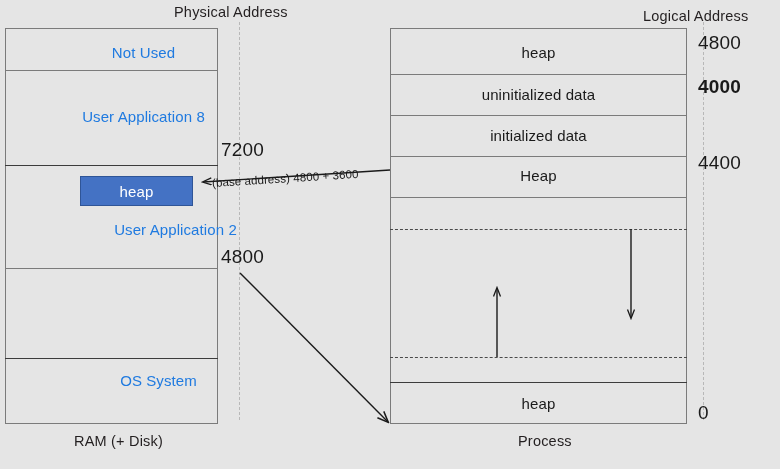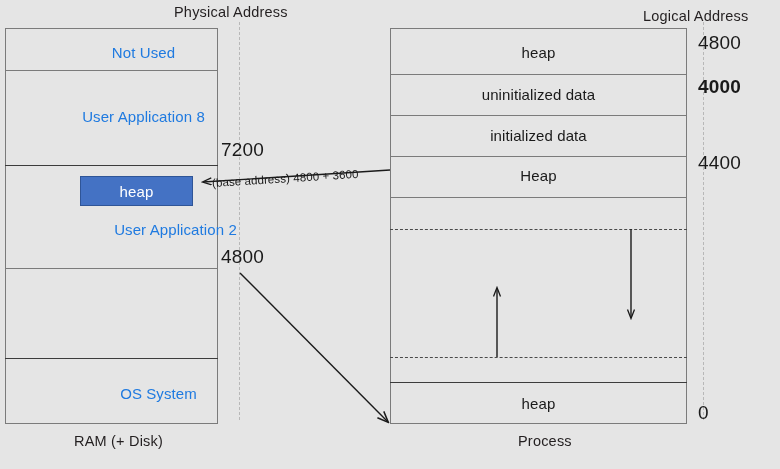--- a/index.html
+++ b/index.html
@@ -124,21 +124,21 @@
 
   <div class="row-div grey" style="left:5px; top:70px; width:213px;"></div>
   <div class="row-div" style="left:5px; top:165px; width:213px;"></div>
   <div class="row-div grey" style="left:5px; top:268px; width:213px;"></div>
   <div class="row-div" style="left:5px; top:358px; width:213px;"></div>
 
   <div class="cell-label blue" style="left:5px; top:44px; width:213px;">Not Used</div>
   <div class="cell-label blue" style="left:5px; top:108px; width:213px;">User Application 8</div>
   <div class="cell-label blue" style="left:5px; top:221px; width:213px;margin-left:32px;">User Application 2</div>
   <div class="cell-label blue" style="left:5px; top:303px; width:213px;"></div>
-  <div class="cell-label blue" style="left:5px; top:385px; width:243px;">OS System</div>
+  <div class="cell-label blue" style="left:5px; top:372px; width:243px;">OS System</div>
 
   <div class="heap-box" style="left:80px; top:176px; width:113px; height:30px; background:#4472C4;">
     <span>heap</span>
   </div>
 
   <div class="addr" style="left:221px; top:139px;">7200</div>
   <div class="addr" style="left:221px; top:246px;">4800</div>
 
   <div class="frame" style="left:390px; top:28px; width:297px; height:396px;"></div>
 

